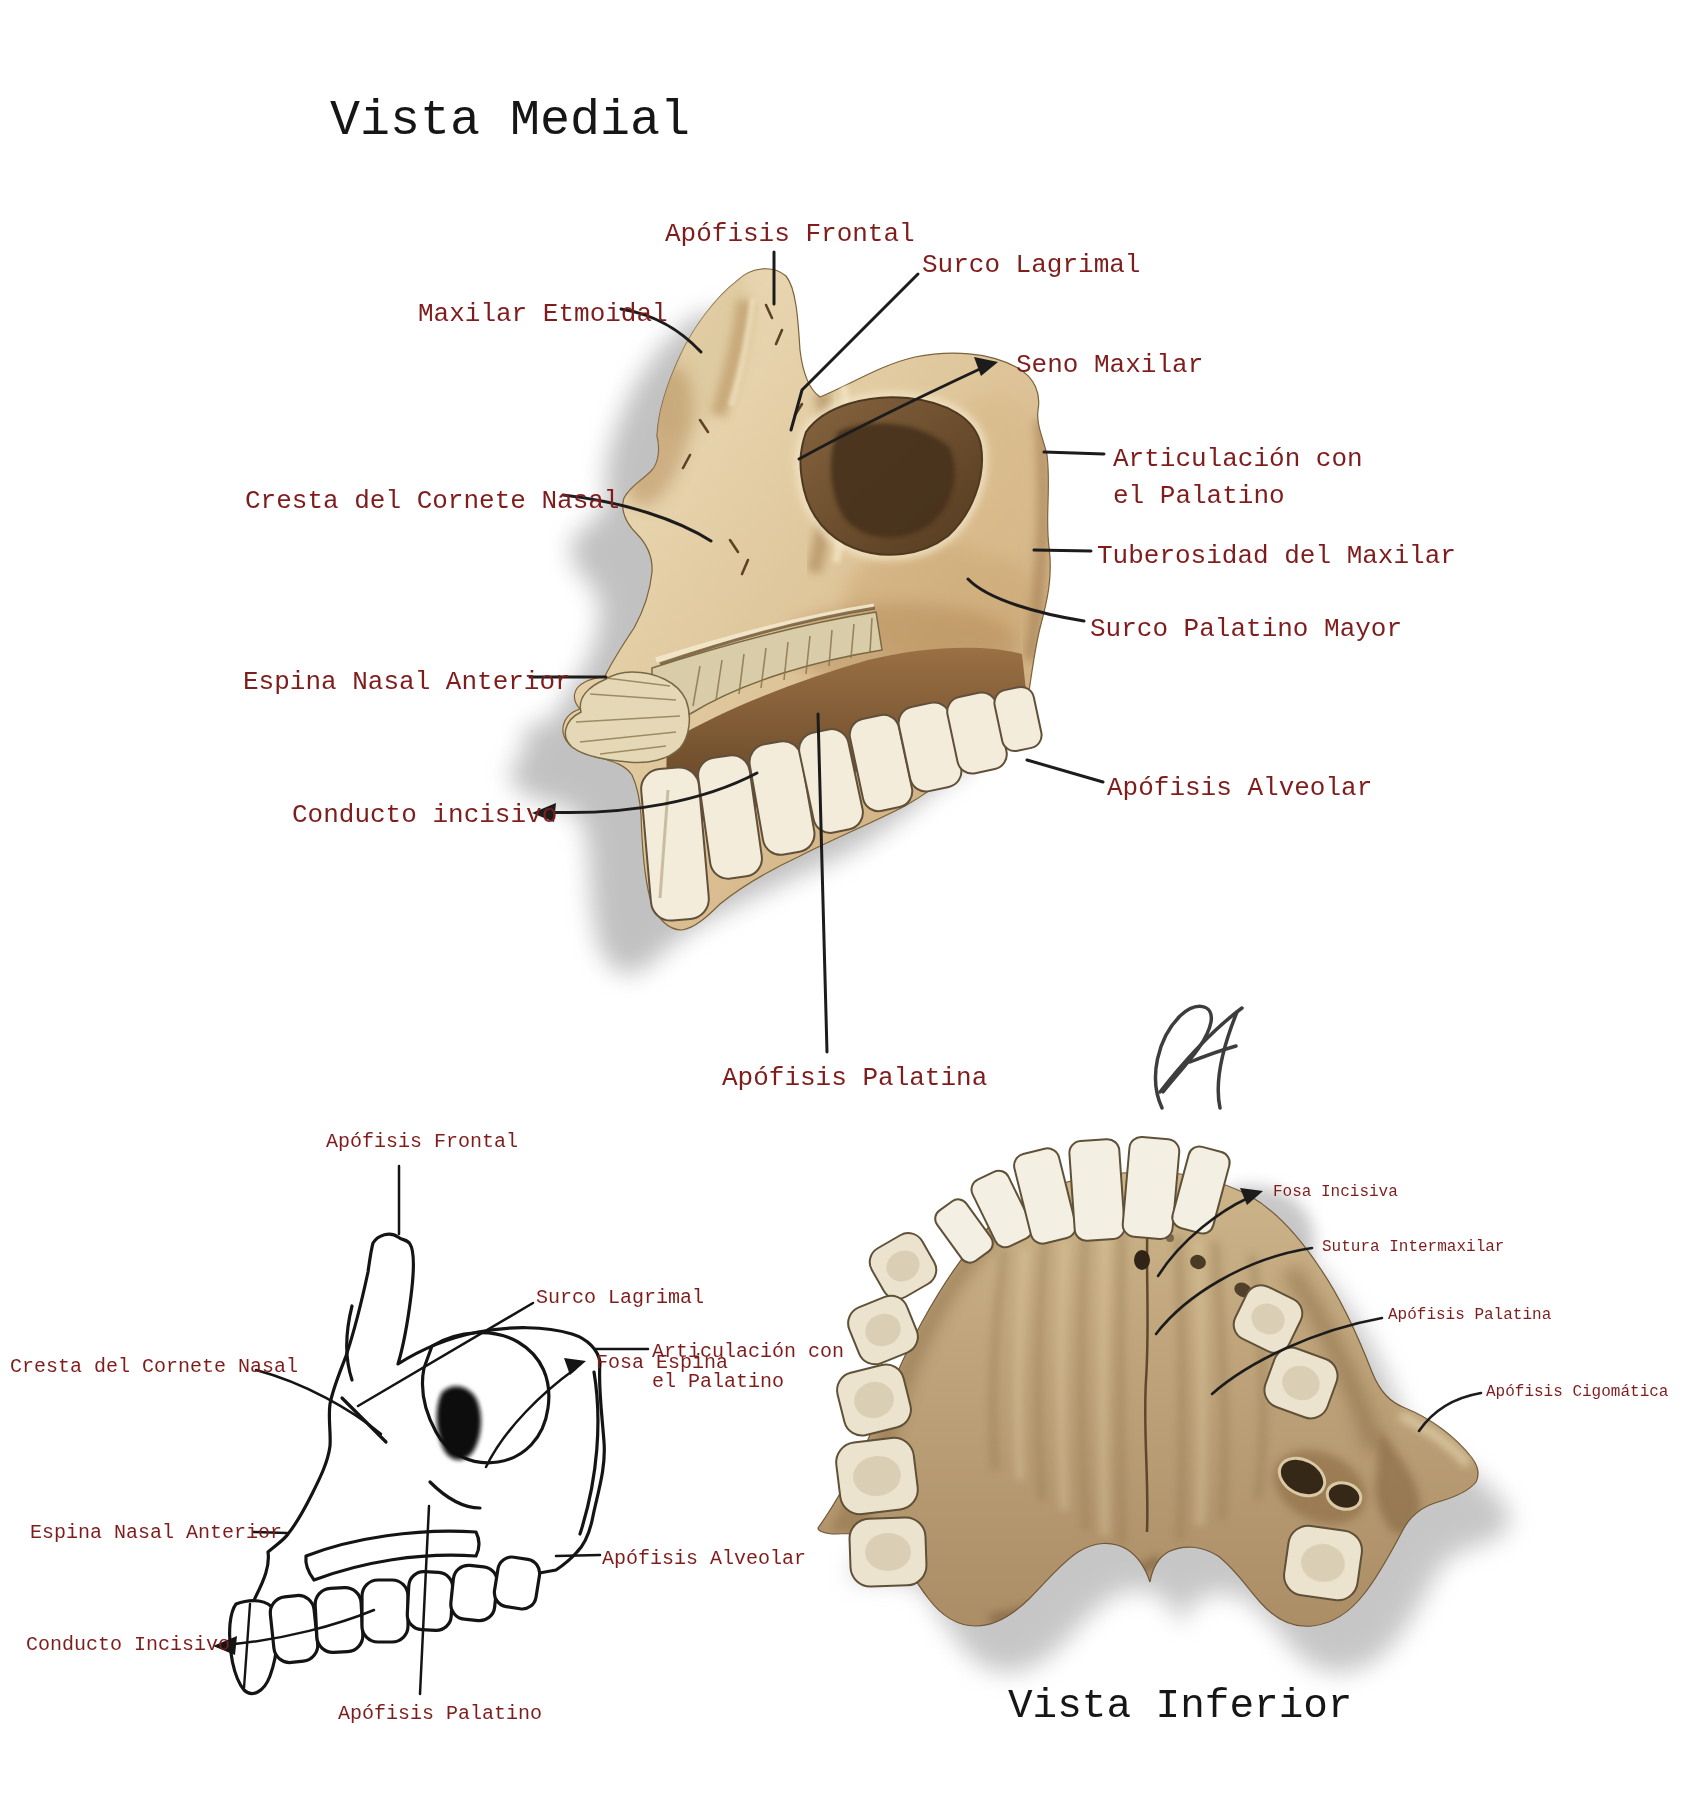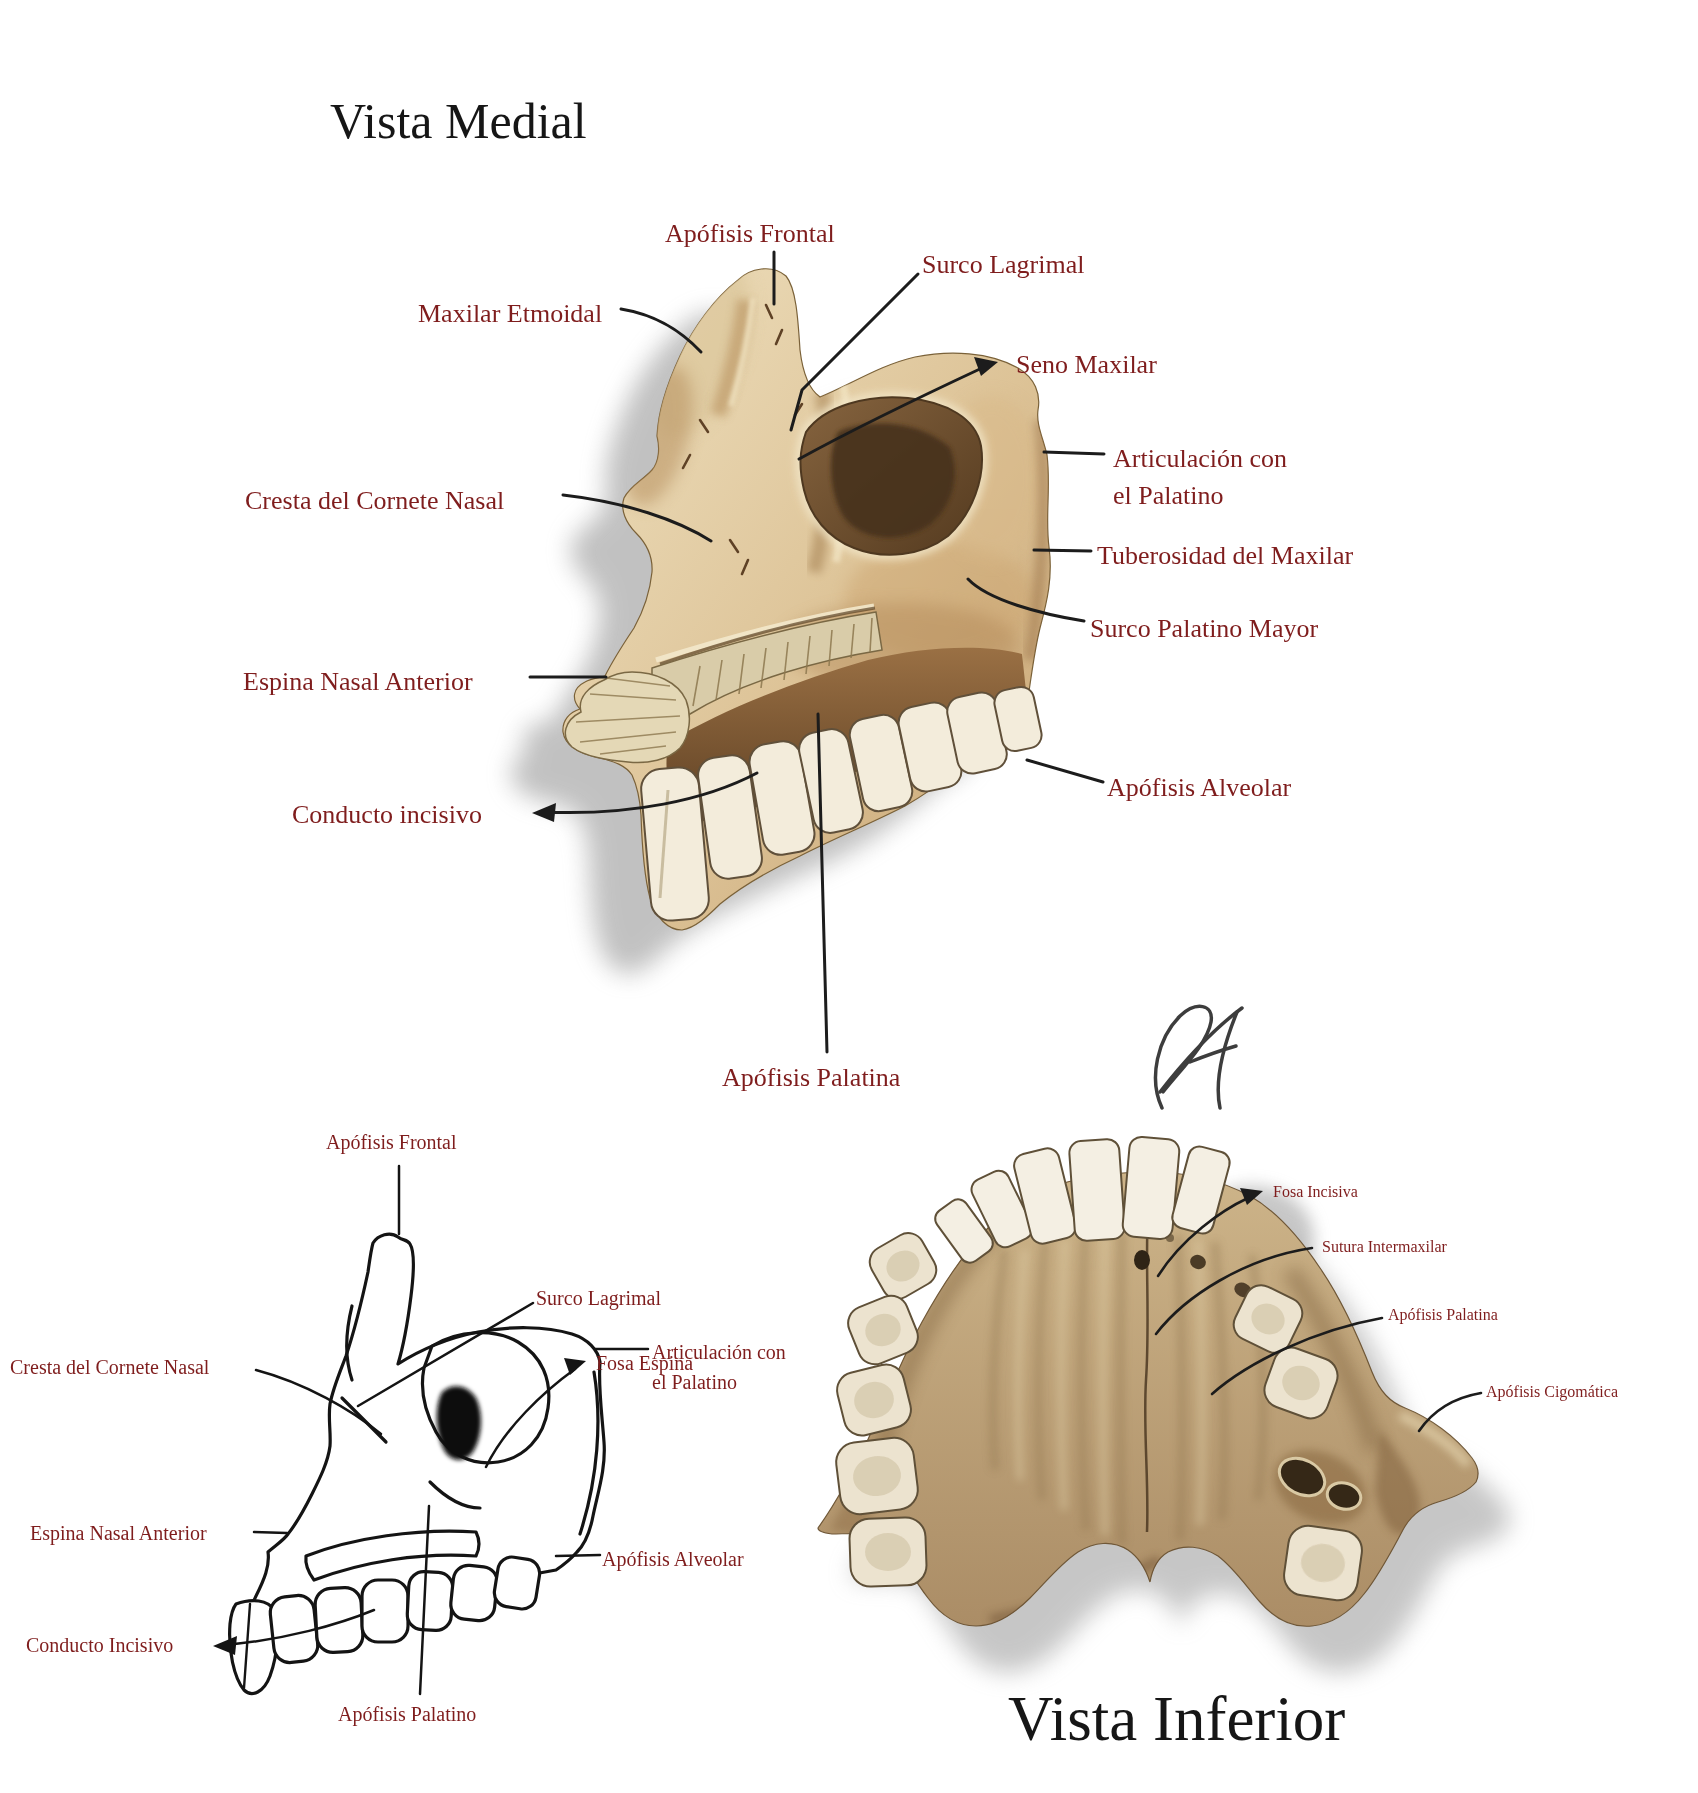--- a/index.html
+++ b/index.html
@@ -1,20 +1,20 @@
 <!DOCTYPE html>
 <html><head>
 <meta charset="utf-8">
 <style>
   html,body{margin:0;padding:0;background:#fff;}
   .canvas{position:relative;width:1698px;height:1793px;background:#ffffff;
-          font-family:Liberation Serif, serif;overflow:hidden;color:#1f1f1f;}
+          font-family:Liberation Mono, monospace;overflow:hidden;color:#1f1f1f;}
   svg.art{position:absolute;left:0;top:0;}
   .title{position:absolute;font-size:50px;letter-spacing:0px;color:#161616;white-space:nowrap;}
-  .title.inf{font-size:63px;}
+  .title.inf{font-size:41px;}
   .lbl{position:absolute;white-space:nowrap;color:#7f1d1d;line-height:1.42;}
   .lbl.m{font-size:26px;}
   .lbl.o{font-size:20px;line-height:1.5;}
   .lbl.i{font-size:16px;}
 </style>
 </head>
 <body>
 
 <div class="canvas">
 

